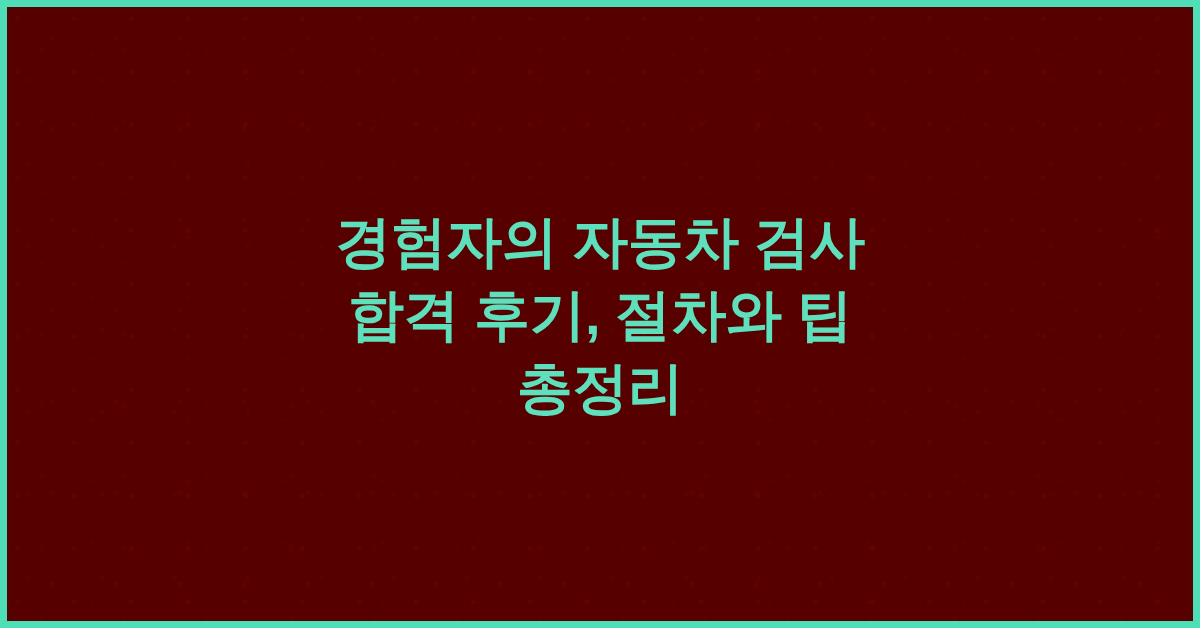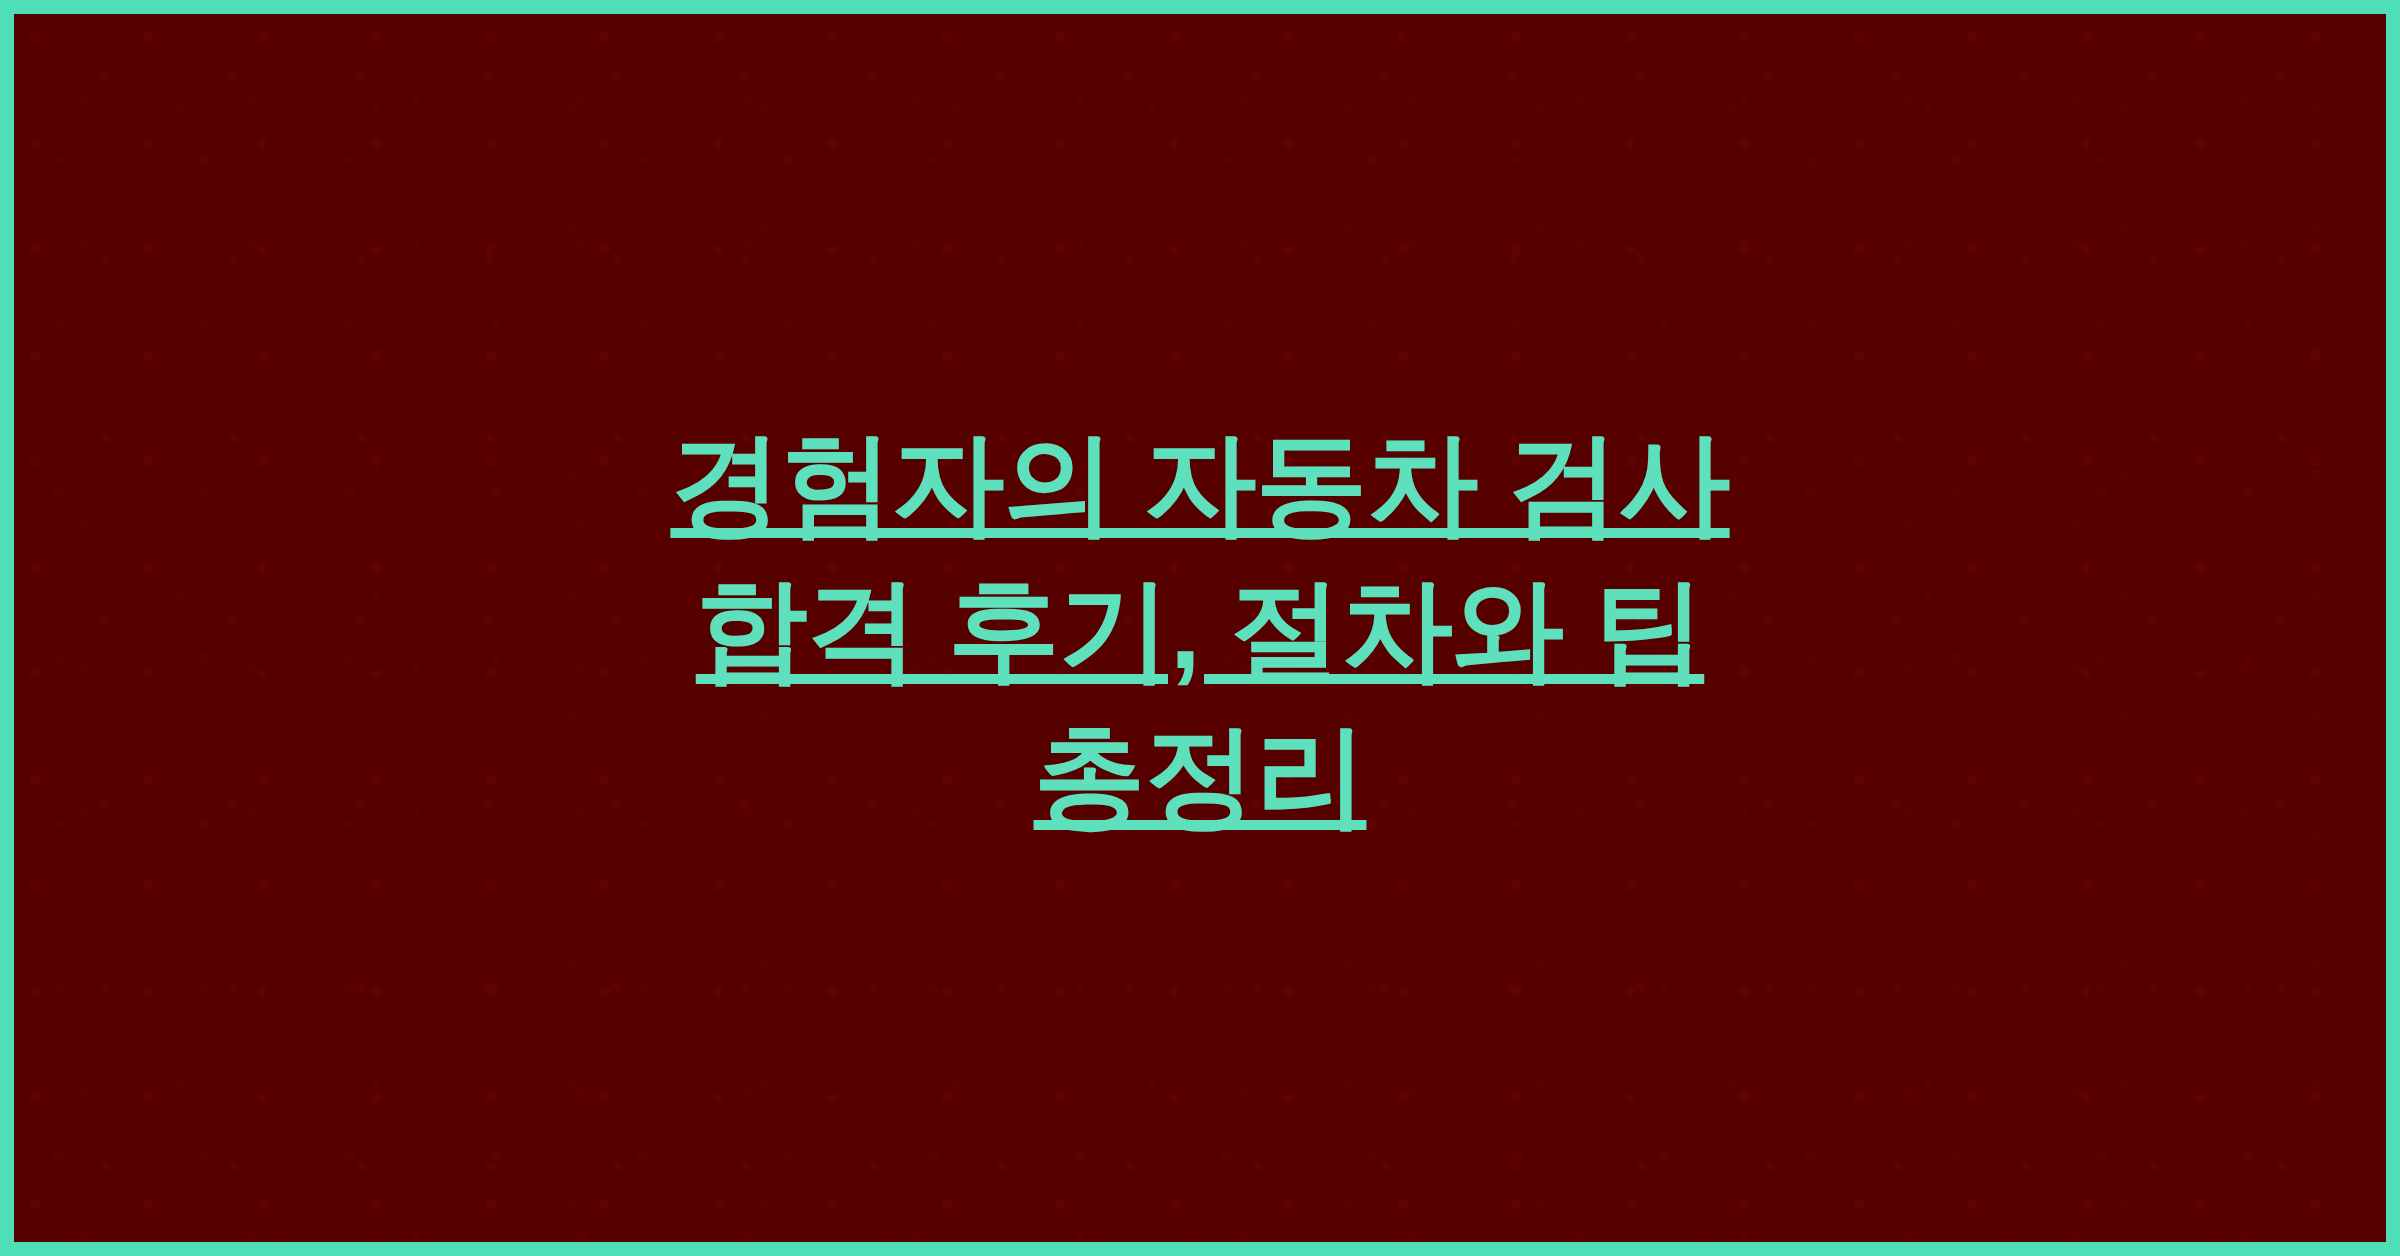--- a/index.html
+++ b/index.html
@@ -54,21 +54,20 @@
     margin: 0;
     color: #5fe0bc;
     font-family: "Liberation Sans", "DejaVu Sans", sans-serif;
     font-size: 56px;
     font-weight: 700;
     line-height: 73px;
     letter-spacing: -0.5px;
     white-space: pre-line;
     word-break: keep-all;
     text-rendering: optimizeLegibility;
-    text-decoration: underline;
   }
 </style>
 </head>
 <body>
 
 <div id="thumbnail-card" style="width: 1200px; height: 628px; background-color: rgb(87, 0, 0); border-color: rgb(79, 223, 184); border-width: 7px;">
 
   <div id="bg-texture"></div>
 
   <div id="title-block">

